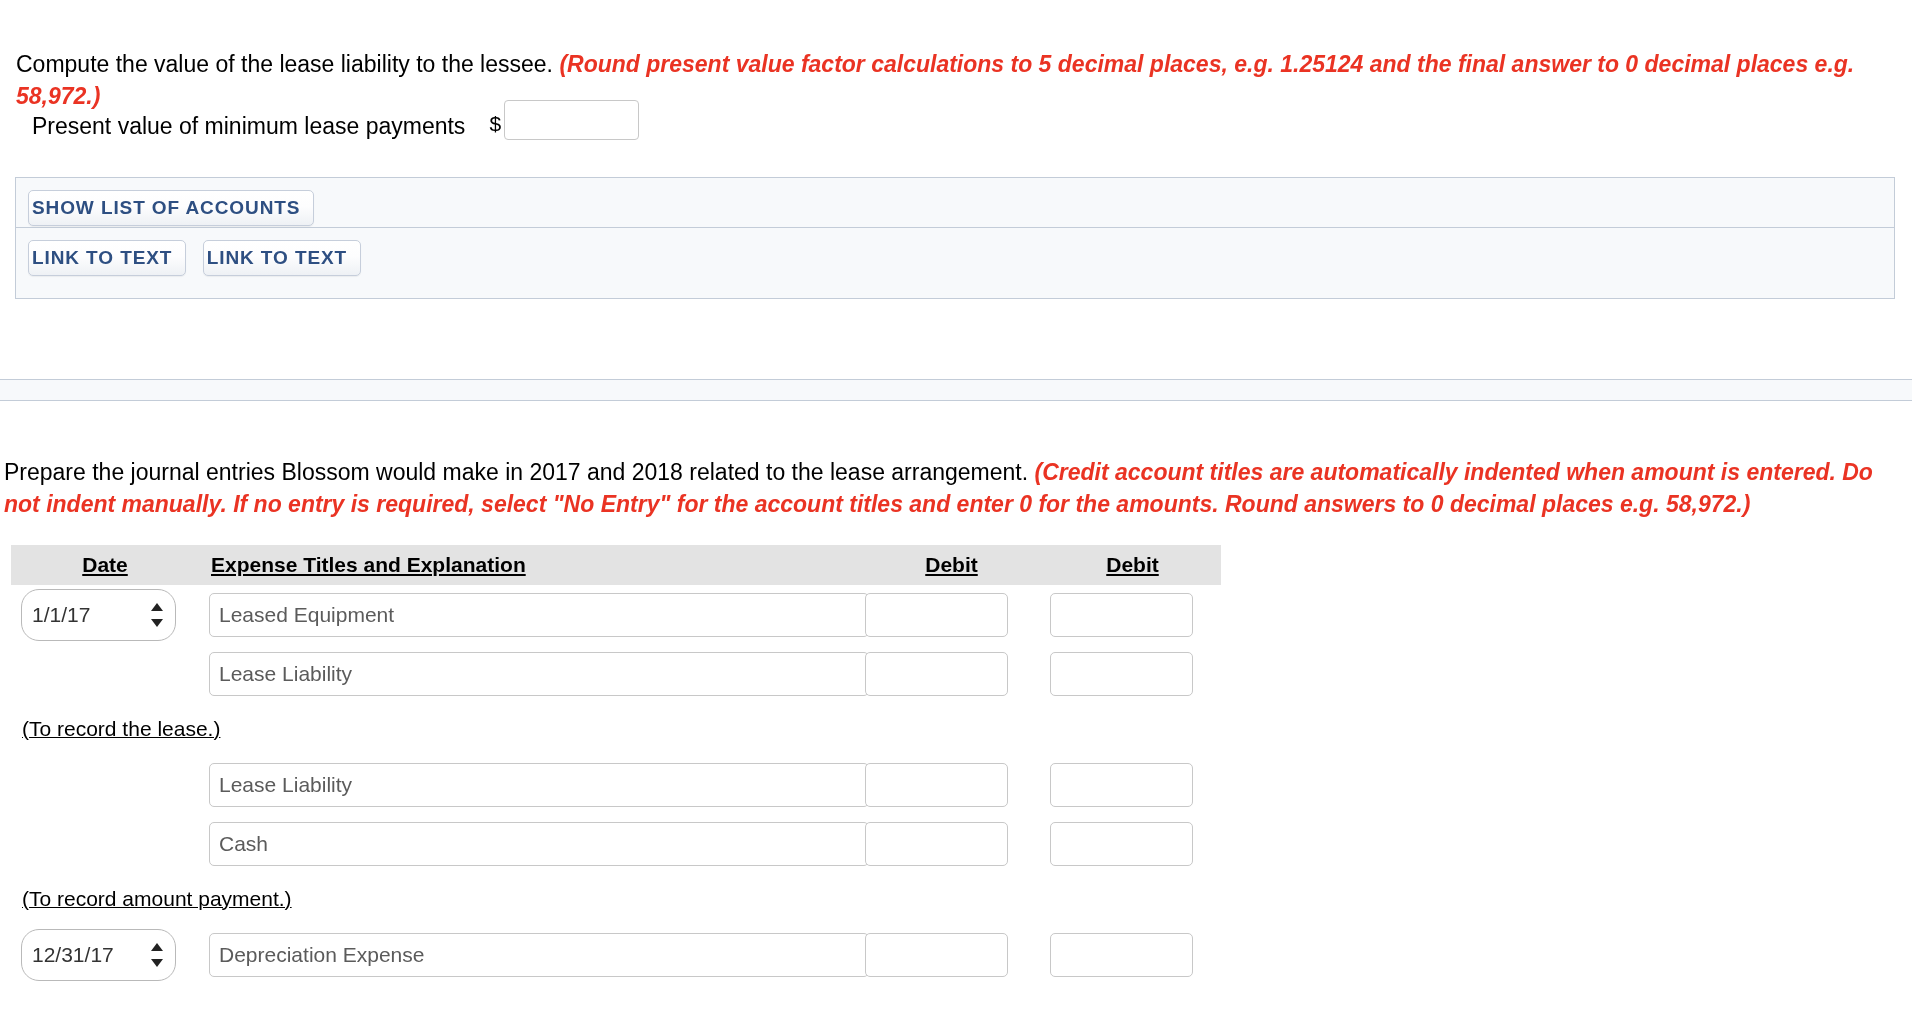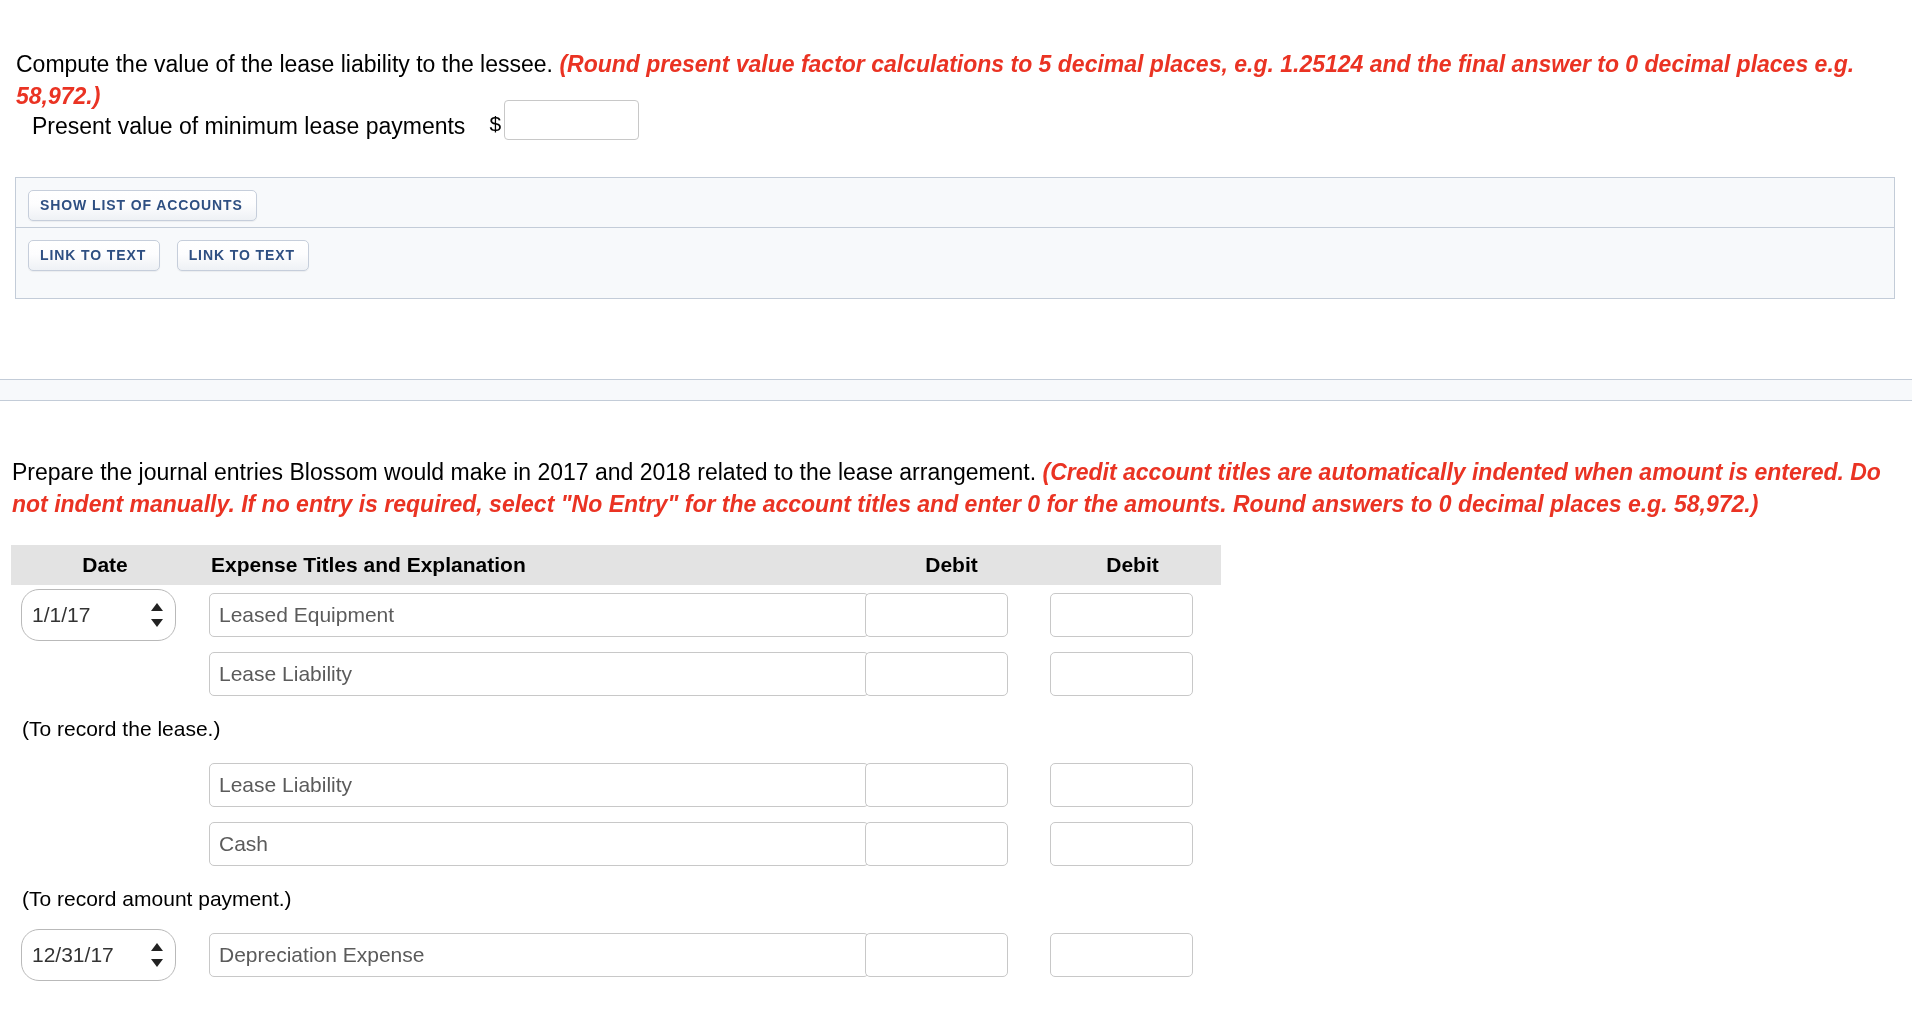--- a/index.html
+++ b/index.html
@@ -94,28 +94,28 @@
     border-bottom: 1px solid #c3ccd8;
     height: 50px;
   }
   .panel-band.bottom {
     height: 70px;
   }
 
   .btn {
     display: inline-block;
     font-family: inherit;
-    font-size: 14px;
+    font-size: 19px;
     font-weight: 700;
     letter-spacing: 0.9px;
     color: #2e4f82;
     background: linear-gradient(to bottom, #ffffff 0%, #fdfdfe 45%, #eef1f5 100%);
     border: 1px solid #c6cedb;
     border-radius: 5px;
-    padding: 7px 13px 8px 11px;
+    padding: 7px 13px 8px 3px;
     cursor: pointer;
     box-shadow: 0 1px 1px rgba(0,0,0,0.05);
     line-height: 1;
   }
   .btn + .btn { margin-left: 12px; }
 
   
   .sep-strip {
     position: absolute;
     left: 0;
@@ -124,36 +124,37 @@
     height: 22px;
     background: #f7f9fb;
     border-top: 1px solid #c3ccd8;
     border-bottom: 1px solid #c3ccd8;
     box-sizing: border-box;
   }
 
   
   .sec2-prompt {
     position: absolute;
-    left: 12px;
+    left: 4px;
     top: 420px;
     width: 1880px;
   }
 
   
   .journal {
     position: absolute;
     left: 11px;
     top: 545px;
     width: 1210px;
   }
   .jt {
     border-collapse: collapse;
     table-layout: fixed;
     width: 1210px;
+    text-decoration: underline;
   }
   .jt col.c-date   { width: 188px; }
   .jt col.c-acct   { width: 660px; }
   .jt col.c-debit  { width: 185px; }
   .jt col.c-credit { width: 177px; }
 
   .jt thead th {
     background: #e3e3e3;
     font-size: 21px;
     font-weight: 700;

